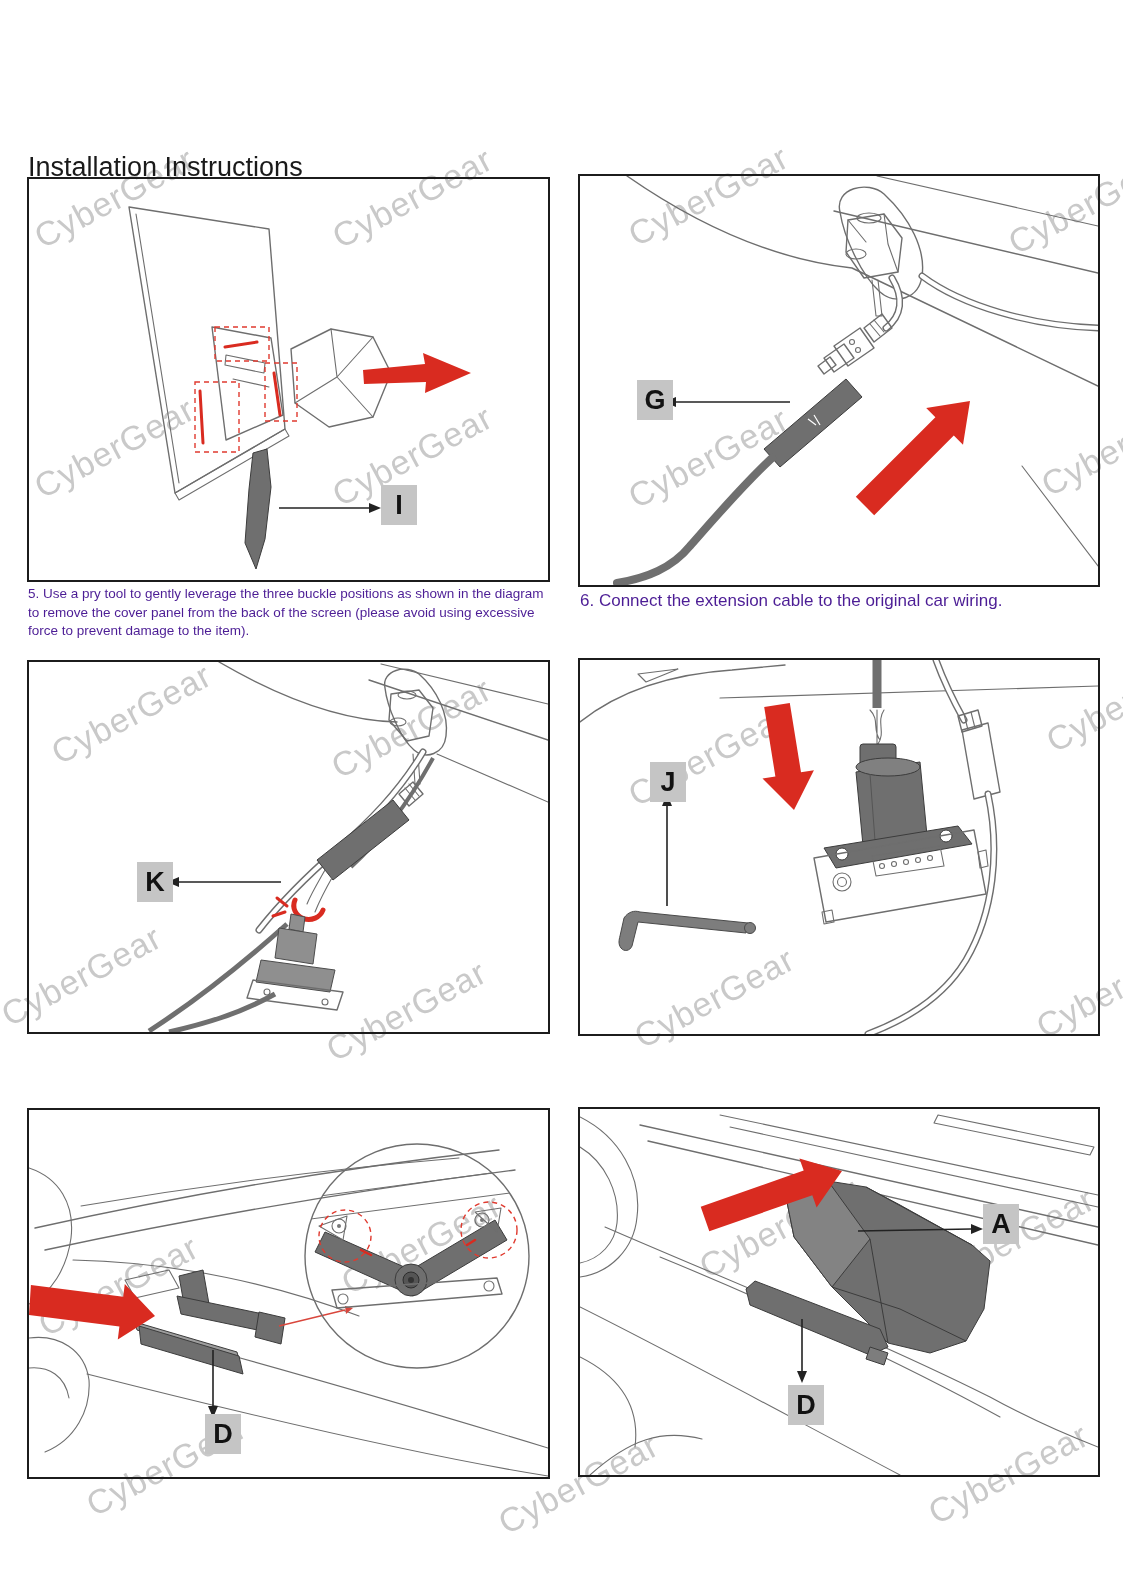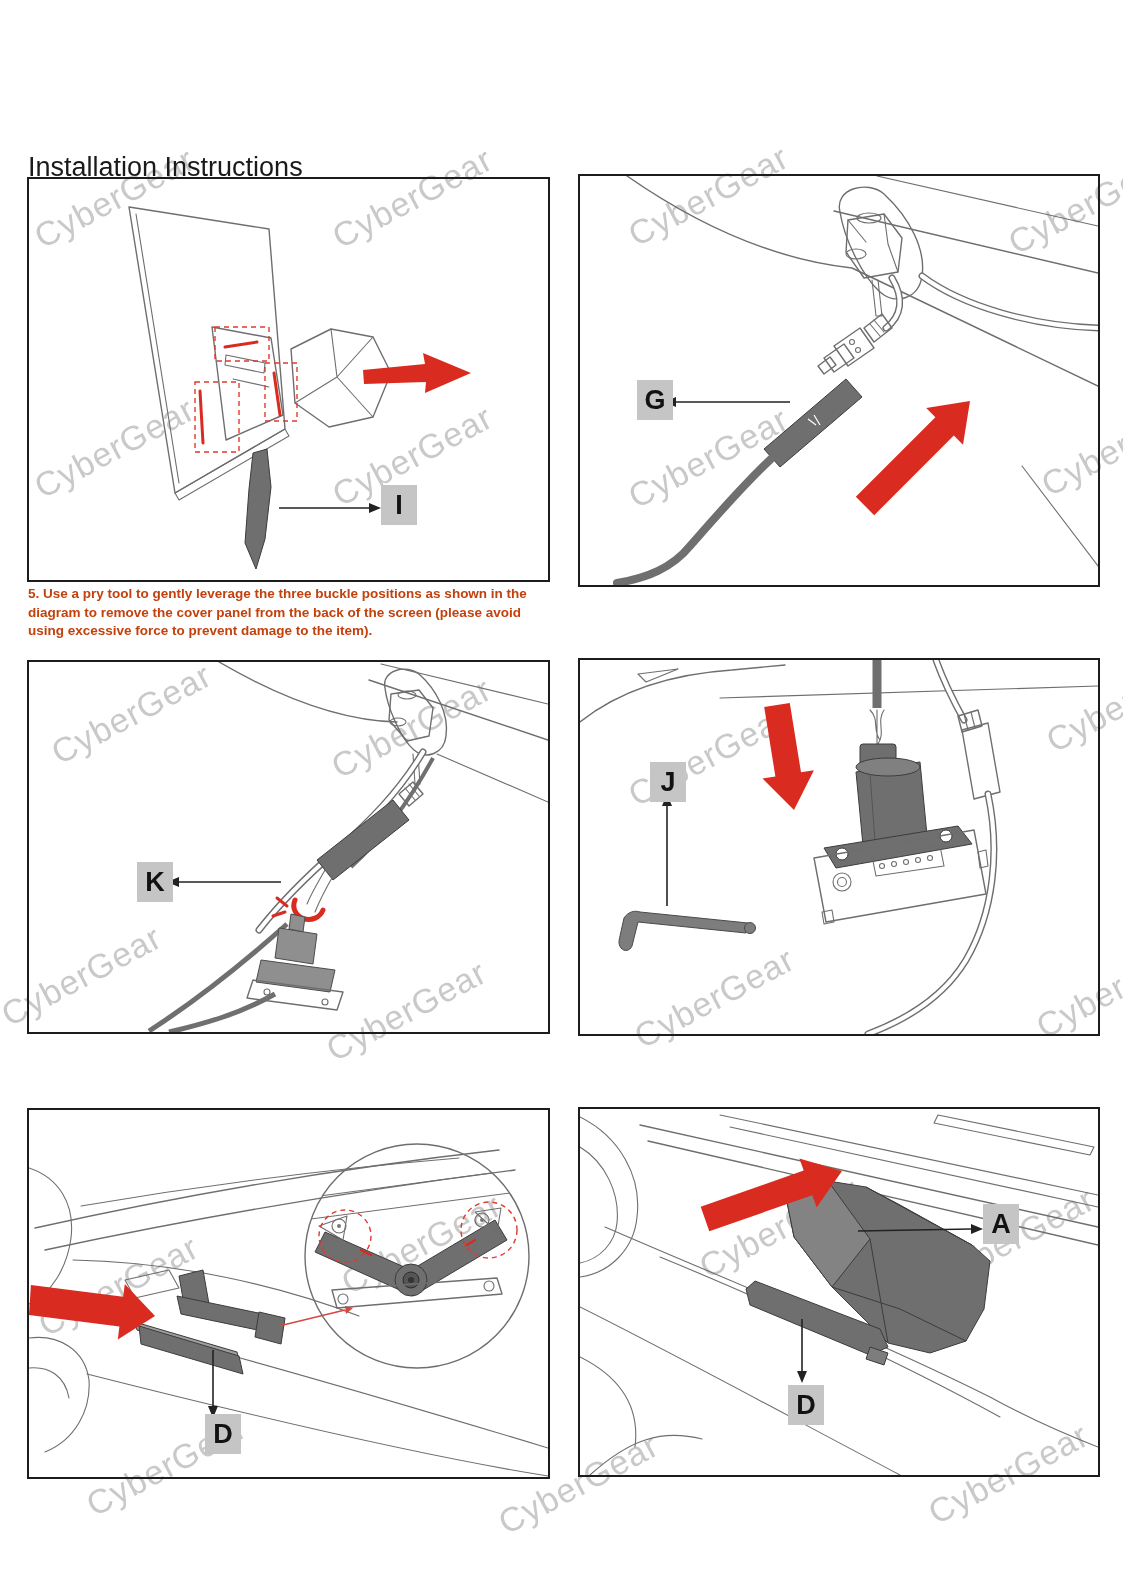--- a/index.html
+++ b/index.html
@@ -15,21 +15,21 @@
   }
   .hdr-title{position:absolute;left:28px;top:46px;font-size:46px;font-weight:bold;letter-spacing:0.5px;z-index:2;}
   .hdr-sub{position:absolute;left:28px;top:112px;font-size:27px;font-weight:normal;z-index:2;margin-top:40px;}
   .panel{position:absolute;border:2px solid #1c1c1c;background:transparent;z-index:1;}
   .panel svg{display:block;width:100%;height:100%;}
   .plabel{
     position:absolute;width:36px;height:40px;background:#c5c5c5;color:#121212;
     font-size:27px;font-weight:bold;display:flex;align-items:center;justify-content:center;
     z-index:3;
   }
-  .caption{position:absolute;z-index:2;font-size:17px;line-height:1.24;color:#c2410c;font-weight:bold;}
+  .caption{position:absolute;z-index:2;font-size:17px;line-height:1.24;color:#4c1d95;}
   .caption.small{font-size:13.5px;line-height:1.38;}
   .ln{stroke:#6e6e6e;stroke-width:1.4;fill:none;stroke-linecap:round;stroke-linejoin:round;}
   .lnt{stroke:#6e6e6e;stroke-width:1.1;fill:none;stroke-linecap:round;stroke-linejoin:round;}
   .dk{fill:#6f6f6f;stroke:#3c3c3c;stroke-width:1;}
   .dk2{fill:#8f8f8f;stroke:#4c4c4c;stroke-width:1;}
   .red{fill:#d92b20;stroke:none;}
   .reddash{fill:none;stroke:#e03a2f;stroke-width:1.4;stroke-dasharray:5 4;}
   .redmark{fill:none;stroke:#d92b20;stroke-width:3;stroke-linecap:round;}
   .blk{stroke:#222;stroke-width:1.6;fill:none;}
   .blkh{fill:#222;stroke:none;}
@@ -139,20 +139,21 @@
         <path class="cable" d="M192,282 C162,310 132,345 110,370 C92,392 67,402 37,407"></path>
       </g>
       <polygon class="red" points="275.8,320.8 355.4,241.2 346.2,232 390,225 383,268.8 373.8,259.6 294.2,339.2"></polygon>
       <g>
         <line class="blk" x1="210" y1="226" x2="96" y2="226"></line>
         <polygon class="blkh" points="96,221 84,226 96,231"></polygon>
       </g>
     </svg>
     <div class="plabel" style="left:57px;top:204px">G</div>
   </div>
+  <div class="caption" style="left:580px;top:590px;width:520px">6. Connect the extension cable to the original car wiring.</div>
 
   <div class="panel" style="left:27px;top:660px;width:519px;height:370px">
     <svg viewBox="0 0 519 370">
       <g>
         <path class="ln" d="M190,0 Q290,58 368,60"></path>
         <path class="ln" d="M340,18 L519,78"></path>
         <path class="lnt" d="M352,2 L519,42"></path>
         <path class="lnt" d="M408,92 L519,140"></path>
       </g>
       <g>

